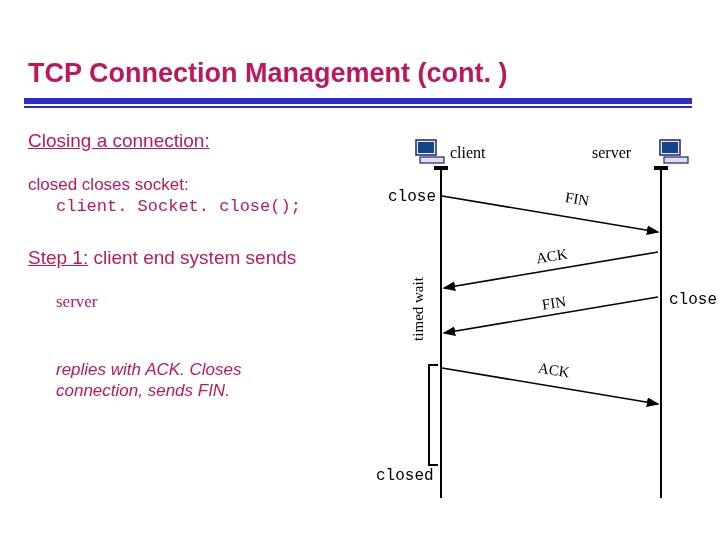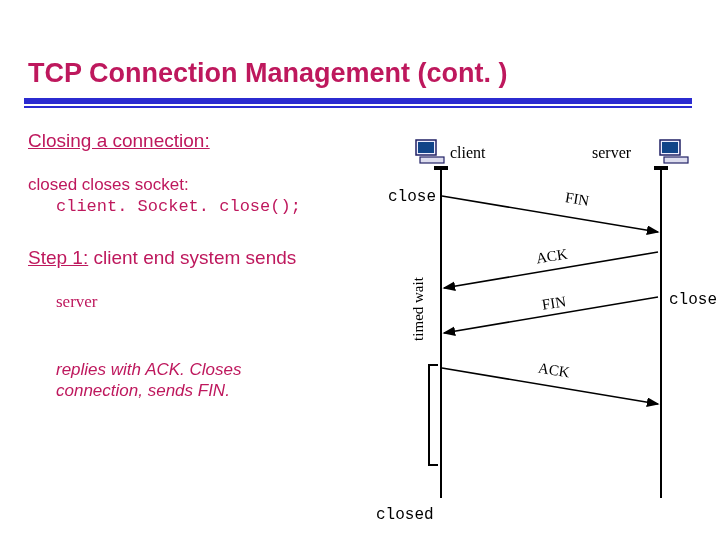--- a/index.html
+++ b/index.html
@@ -143,21 +143,20 @@
     top: 159px;
     font-family: "Courier New", monospace;
     font-size: 16px;
   }
   .closed-lbl {
     position: absolute;
     left: 6px;
     top: 335px;
     font-family: "Courier New", monospace;
     font-size: 16px;
-    margin-top: 39px;
   }
   .timed-wait {
     position: absolute;
     left: 40px;
     top: 232px;
     width: 110px;
     transform: rotate(-90deg);
     transform-origin: left top;
     font-family: "Comic Sans MS", cursive;
     font-size: 15px;

